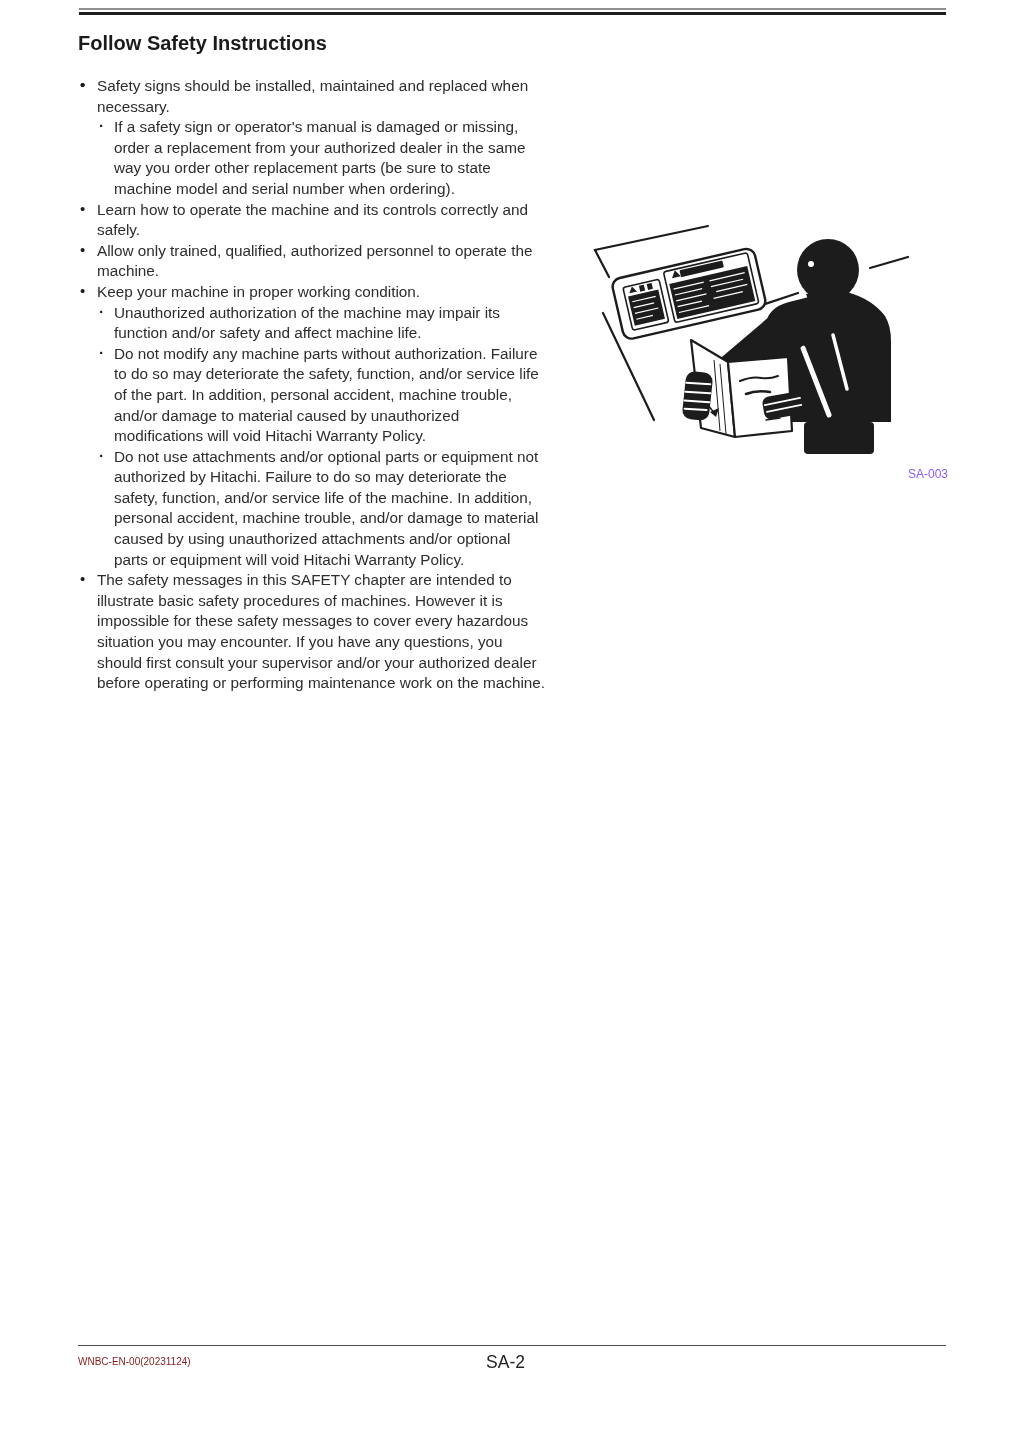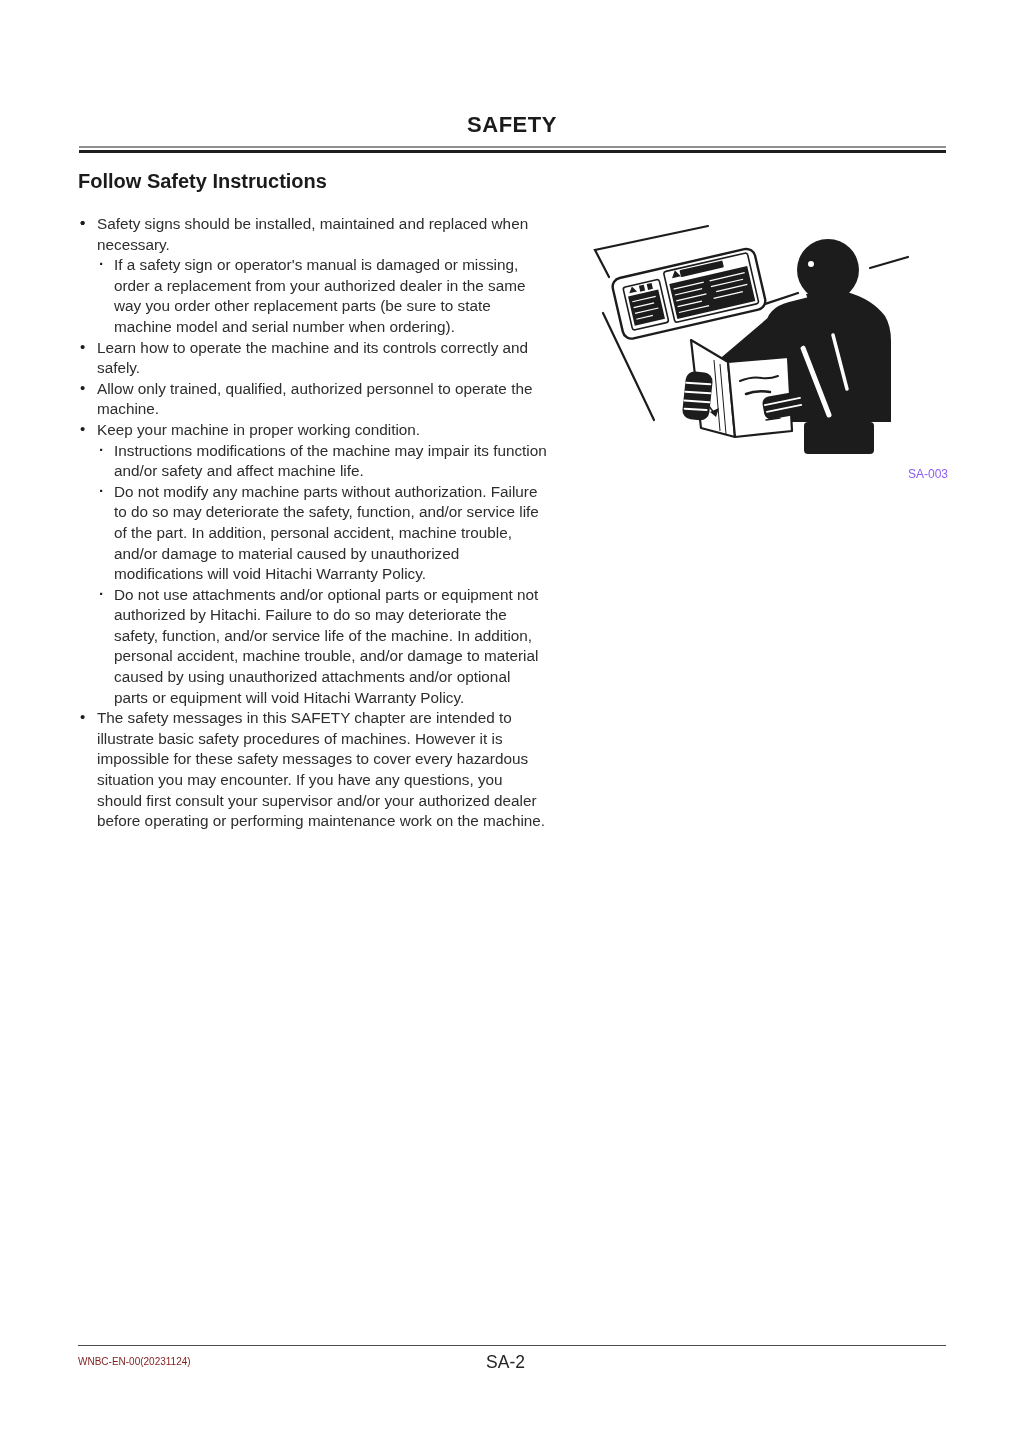--- a/index.html
+++ b/index.html
@@ -45,33 +45,32 @@
   .page-number{
     position:absolute;left:78px;right:91px;top:1352px;
     text-align:center;font-size:17.5px;color:#242424;
   }
 </style>
 </head>
 <body>
 
 <div class="sheet">
 
-  <div class="page-title">SAFETY</div>
   <div class="double-rule"></div>
 
   <h2 class="section-title">Follow Safety Instructions</h2>
 
   <ul class="bullet-list">
       <li class="lvl1"><span class="marker">•</span></li>
       <li class="lvl1"><span class="marker">•</span><span>Safety signs should be installed, maintained and replaced when necessary.</span></li>
       <li class="lvl2"><span class="marker">·</span><span>If a safety sign or operator's manual is damaged or missing, order a replacement from your authorized dealer in the same way you order other replacement parts (be sure to state machine model and serial number when ordering).</span></li>
       <li class="lvl1"><span class="marker">•</span><span>Learn how to operate the machine and its controls correctly and safely.</span></li>
       <li class="lvl1"><span class="marker">•</span><span>Allow only trained, qualified, authorized personnel to operate the machine.</span></li>
       <li class="lvl1"><span class="marker">•</span><span>Keep your machine in proper working condition.</span></li>
-      <li class="lvl2"><span class="marker">·</span><span>Instructions modifications of the machine may impair its function and/or safety and affect machine life.</span></li>
+      <li class="lvl2"><span class="marker">·</span><span>Unauthorized authorization of the machine may impair its function and/or safety and affect machine life.</span></li>
       <li class="lvl2"><span class="marker">·</span><span>Do not modify any machine parts without authorization. Failure to do so may deteriorate the safety, function, and/or service life of the part. In addition, personal accident, machine trouble, and/or damage to material caused by unauthorized modifications will void Hitachi Warranty Policy.</span></li>
       <li class="lvl2"><span class="marker">·</span><span>Do not use attachments and/or optional parts or equipment not authorized by Hitachi. Failure to do so may deteriorate the safety, function, and/or service life of the machine. In addition, personal accident, machine trouble, and/or damage to material caused by using unauthorized attachments and/or optional parts or equipment will void Hitachi Warranty Policy.</span></li>
       <li class="lvl1"><span class="marker">•</span><span>The safety messages in this SAFETY chapter are intended to illustrate basic safety procedures of machines. However it is impossible for these safety messages to cover every hazardous situation you may encounter. If you have any questions, you should first consult your supervisor and/or your authorized dealer before operating or performing maintenance work on the machine.</span></li>
     </ul>
 
   <figure class="fig">
     <svg width="400" height="250" viewBox="0 0 400 250">
       <g fill="none" stroke="#1c1c1c" stroke-width="2.2" stroke-linecap="round">
         <path d="M138,11 L25,35 L39,62"></path>
         <path d="M165,99 L228,78"></path>

